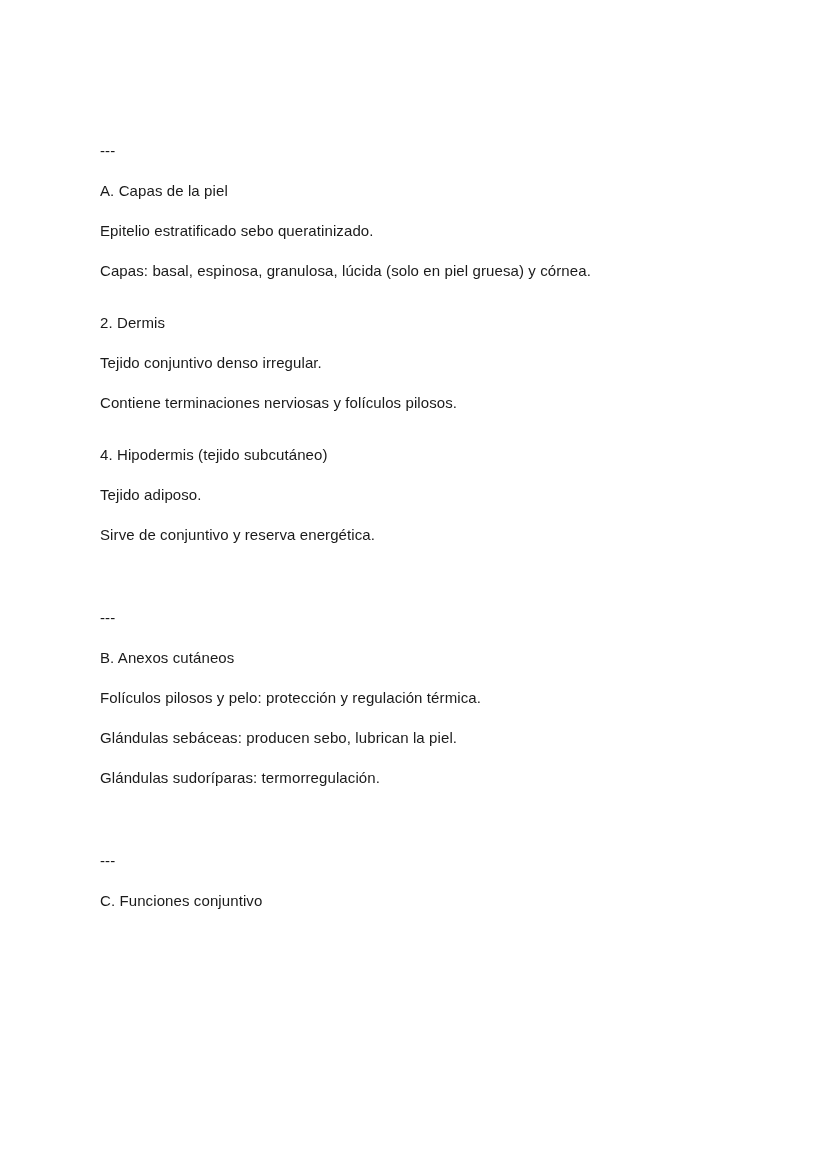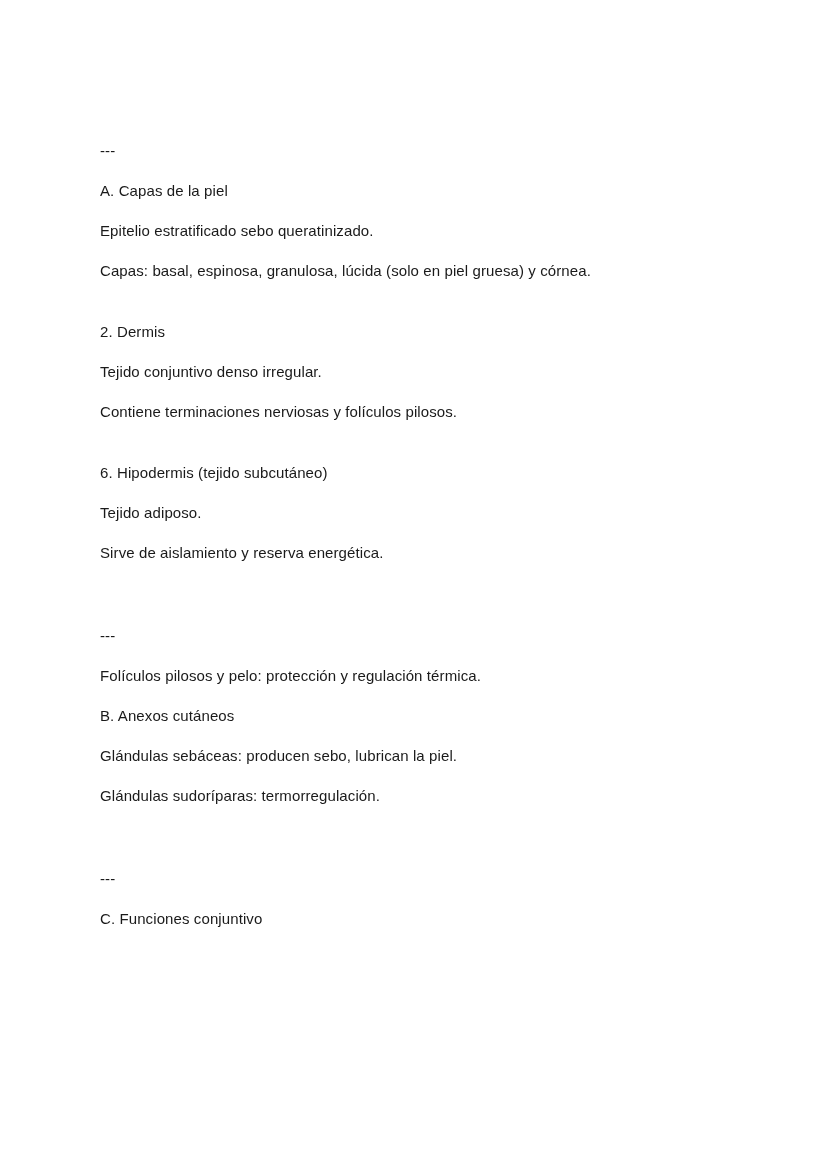--- a/index.html
+++ b/index.html
@@ -28,41 +28,41 @@
     margin: 20px 0 0 0;
     padding: 0;
     white-space: pre;
     letter-spacing: 0.1px;
   }
   .para.first {
     margin-top: 0;
   }
   
   .para.gap-section {
-    margin-top: 41px;
+    margin-top: 32px;
   }
   
   .para.gap-separator {
     margin-top: 63px;
   }
 </style>
 </head>
 <body>
 
 <div class="doc-page">
   <p class="para first">---</p>
   <p class="para">A. Capas de la piel</p>
   <p class="para">Epitelio estratificado sebo queratinizado.</p>
   <p class="para">Capas: basal, espinosa, granulosa, lúcida (solo en piel gruesa) y córnea.</p>
   <p class="para gap-section">2. Dermis</p>
   <p class="para">Tejido conjuntivo denso irregular.</p>
   <p class="para">Contiene terminaciones nerviosas y folículos pilosos.</p>
-  <p class="para gap-section">6. Hipodermis (tejido subcutáneo)</p>
+  <p class="para gap-section">4. Hipodermis (tejido subcutáneo)</p>
   <p class="para">Tejido adiposo.</p>
-  <p class="para">Sirve de aislamiento y reserva energética.</p>
+  <p class="para">Sirve de conjuntivo y reserva energética.</p>
   <p class="para gap-separator">---</p>
+  <p class="para">B. Anexos cutáneos</p>
   <p class="para">Folículos pilosos y pelo: protección y regulación térmica.</p>
-  <p class="para">B. Anexos cutáneos</p>
   <p class="para">Glándulas sebáceas: producen sebo, lubrican la piel.</p>
   <p class="para">Glándulas sudoríparas: termorregulación.</p>
   <p class="para gap-separator">---</p>
   <p class="para">C. Funciones conjuntivo</p>
 </div>
 
 </body></html>

